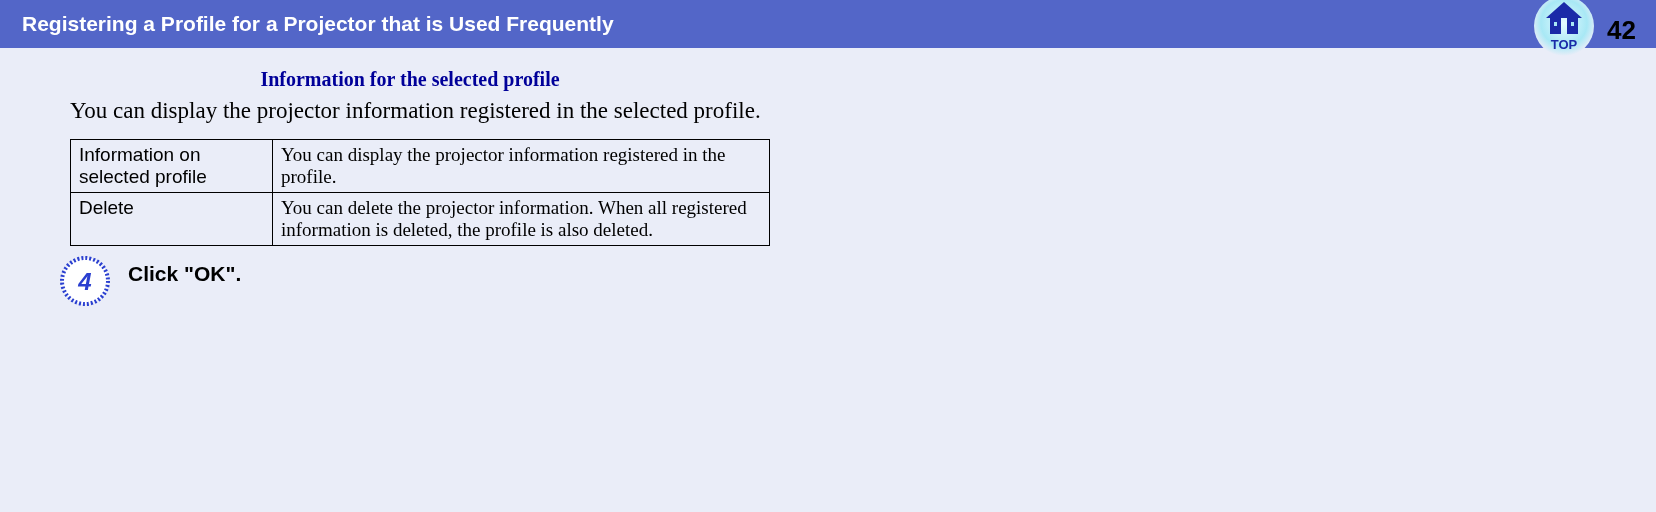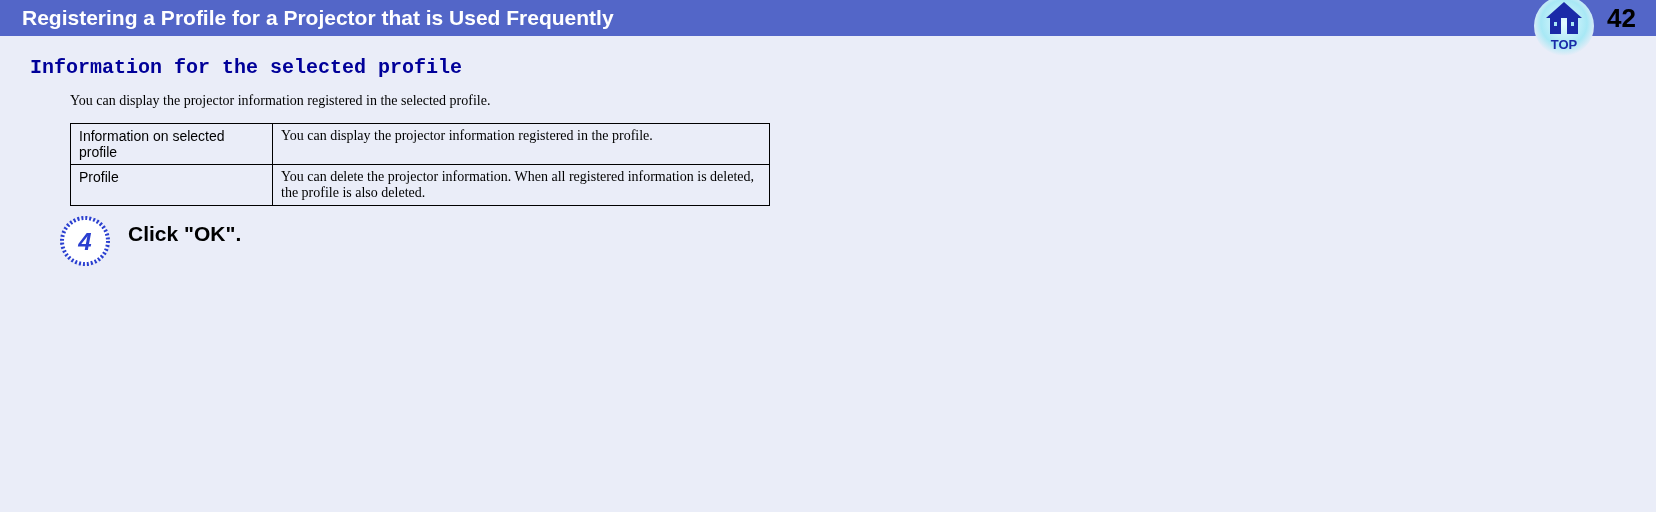--- a/index.html
+++ b/index.html
@@ -7,34 +7,34 @@
     padding: 0;
     width: 1656px;
     height: 512px;
     background: #eaedf8;
     font-family: "Times New Roman", Times, serif;
     color: #000;
     overflow: hidden;
   }
   .header-bar {
     position: relative;
-    height: 36px;
+    height: 48px;
     background: #5366c8;
     display: flex;
     align-items: center;
     padding-left: 22px;
     color: #fff;
     font-family: Arial, Helvetica, sans-serif;
     font-weight: bold;
     font-size: 21px;
   }
   .page-number {
     position: absolute;
     right: 20px;
-    top: 3px;
+    top: 15px;
     font-family: Arial, Helvetica, sans-serif;
     font-weight: bold;
     font-size: 26px;
     color: #000;
   }
   .top-badge {
     position: absolute;
     right: 60px;
     top: -6px;
     width: 64px;
@@ -43,45 +43,46 @@
   }
   .top-badge svg { display:block; }
 
   .content {
     padding: 20px 30px 0 30px;
     width: 820px;
     box-sizing: border-box;
   }
 
   .section-heading {
-    font-family: Liberation Mono, monospace;
+    font-family: Liberation Serif, serif;
     font-weight: bold;
     font-size: 20px;
     color: #000099;
-    margin-bottom: 12px;
+    margin-bottom: 4px;
+    text-align: center;
   }
   .body-text {
-    font-size: 14px;
+    font-size: 23px;
     line-height: 1.4;
     margin-left: 40px;
     margin-right: 0;
     color: #000;
   }
 
   table.info-table {
     border-collapse: collapse;
     margin: 12px 0 10px 40px;
     width: 700px;
     background: #eaedf8;
   }
   table.info-table td {
     border: 1px solid #000;
     padding: 4px 8px;
     vertical-align: top;
-    font-size: 14px;
+    font-size: 19px;
   }
   table.info-table td.label {
     width: 185px;
     font-family: Arial, Helvetica, sans-serif;
   }
   table.info-table td.desc {
     font-family: "Times New Roman", Times, serif;
     margin-top: 32px;
   }
 
@@ -148,21 +149,21 @@
 
   <div class="body-text">You can display the projector information registered in the selected profile.</div>
 
   <table class="info-table">
     <tbody>
         <tr>
       <td class="label">Information on selected profile</td>
       <td class="desc">You can display the projector information registered in the profile.</td>
     </tr>
     <tr>
-      <td class="label">Profile</td>
+      <td class="label">Delete</td>
       <td class="desc">You can delete the projector information. When all registered information is deleted, the profile is also deleted.</td>
     </tr>
   </tbody>
     </table>
 
   <div class="step-row">
     <div class="step-badge">
       <svg viewBox="0 0 50 50" width="50" height="50">
         <circle cx="25" cy="25" r="23" fill="#ffffff" stroke="#2a3fd0" stroke-width="4" stroke-dasharray="2 2"></circle>
         <text x="25" y="34" text-anchor="middle" font-family="Arial" font-size="24" font-weight="bold" font-style="italic" fill="#2a3fd0">4</text>

